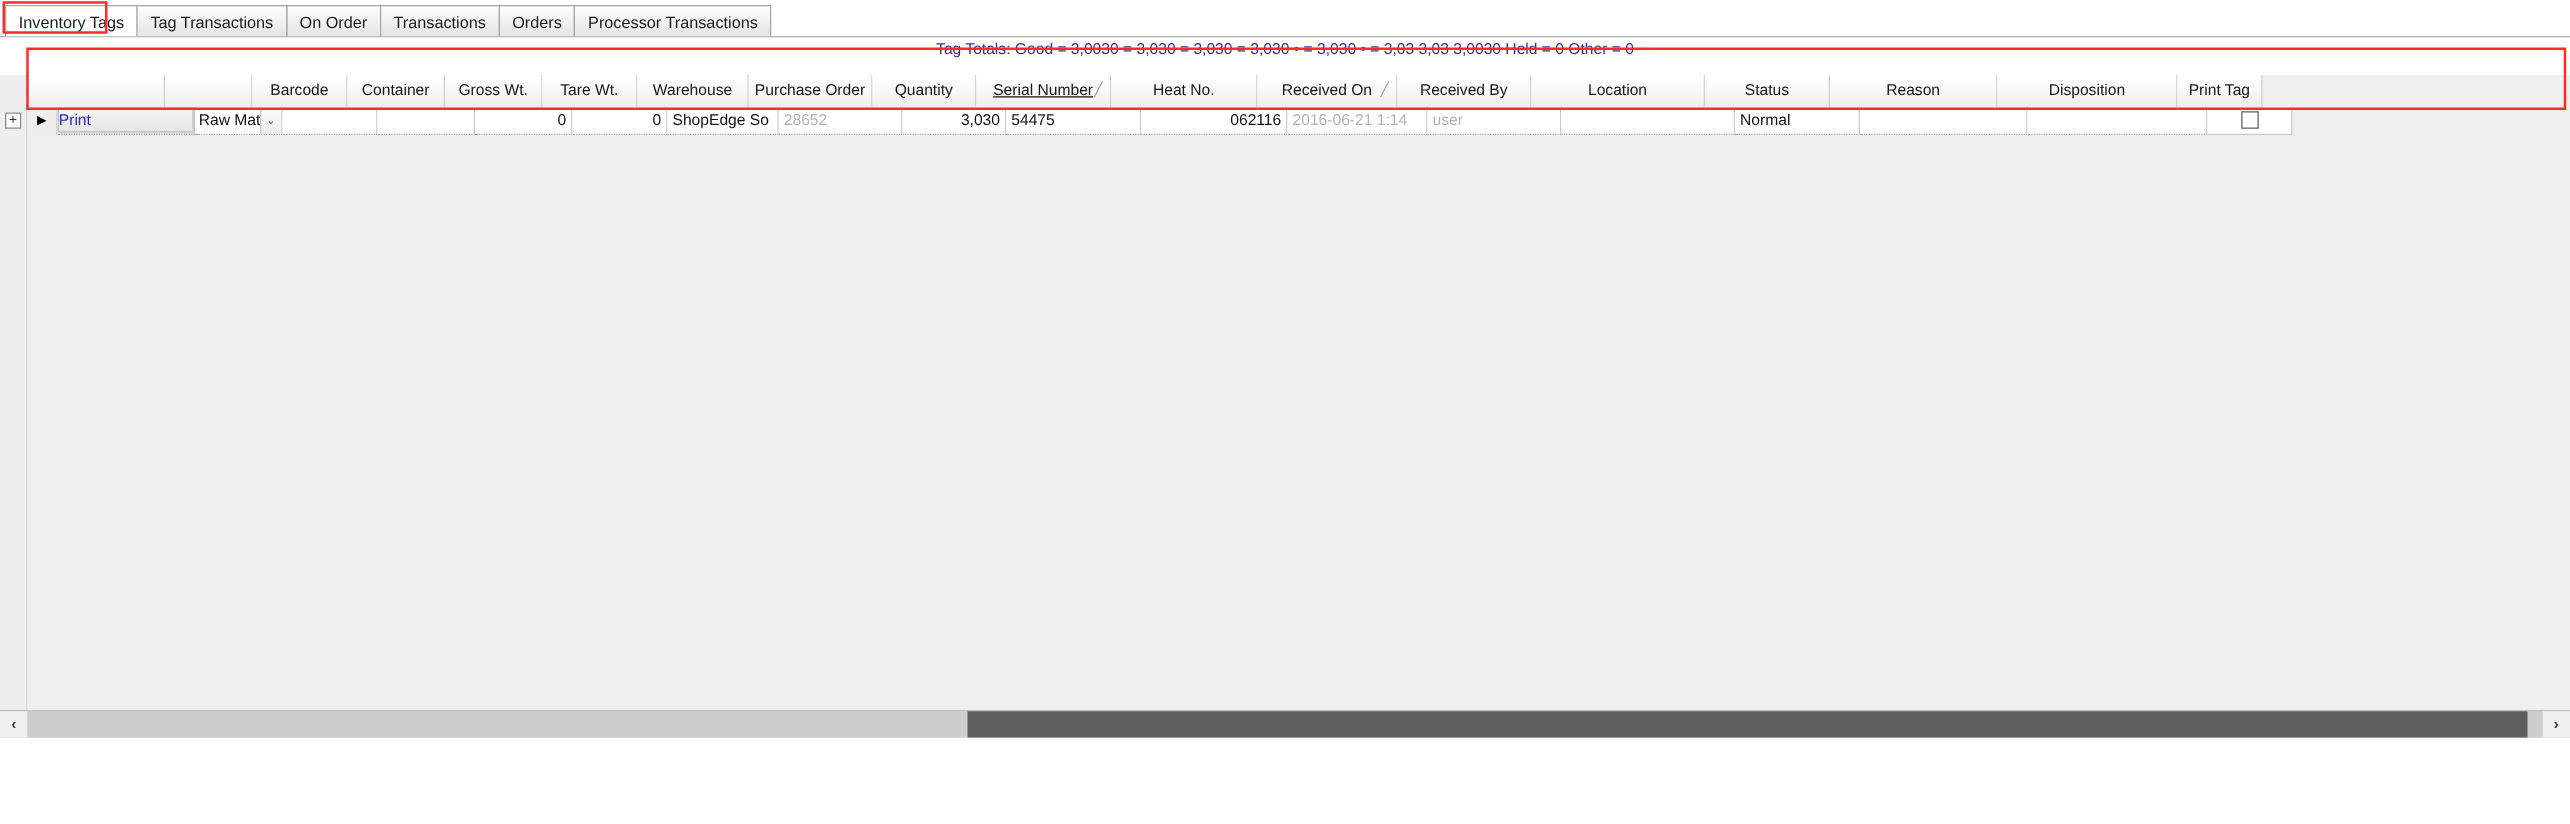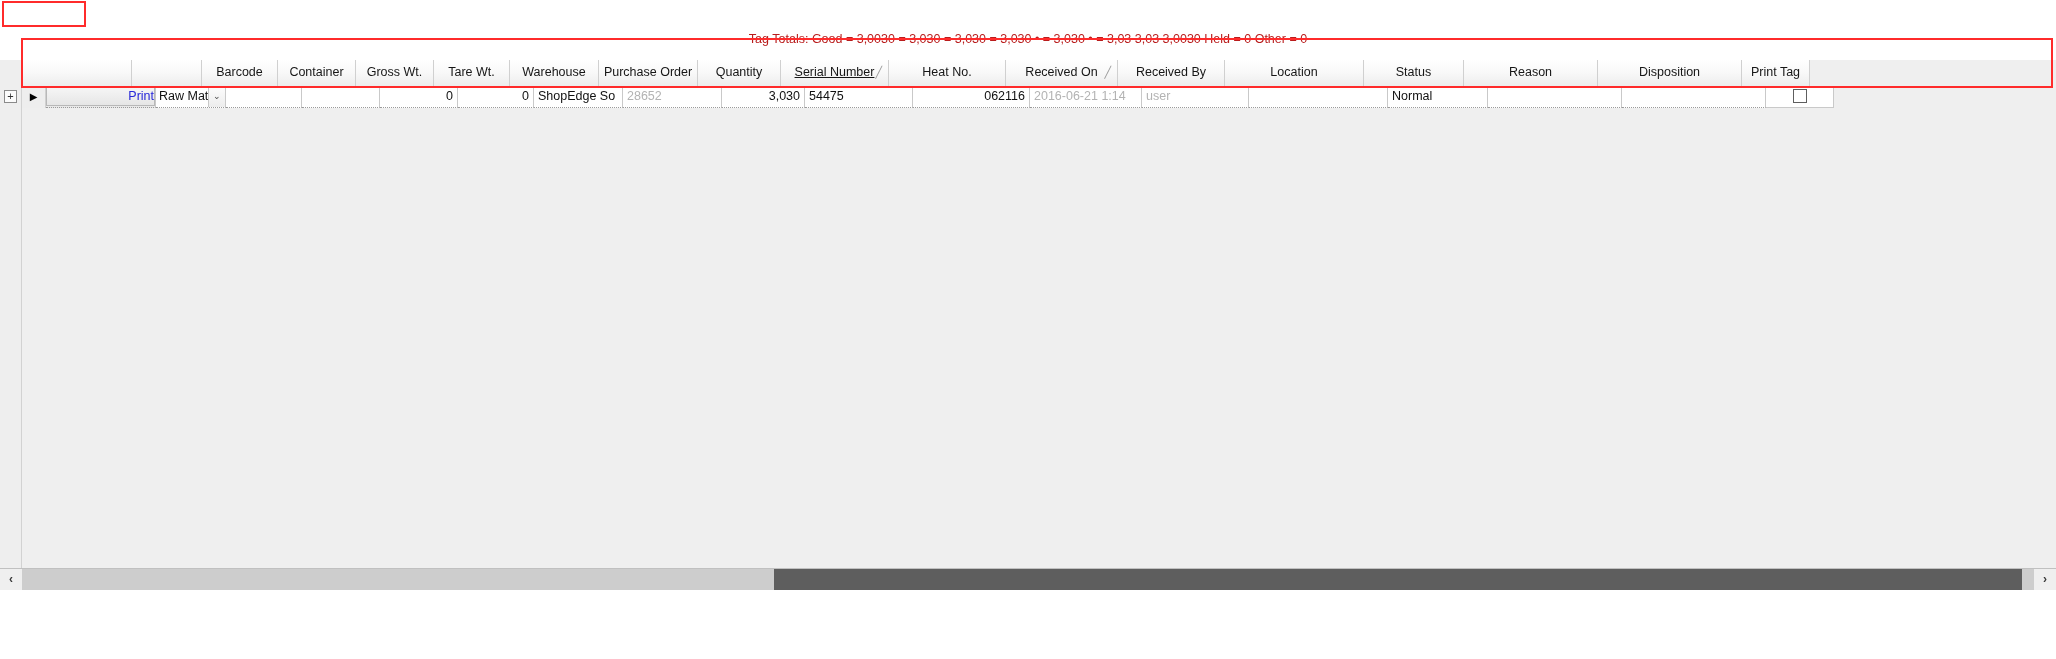--- a/index.html
+++ b/index.html
@@ -56,21 +56,21 @@
   
   .totals-bar {
     position: absolute;
     left: 0; top: 30px;
     width: 2056px;
     height: 18px;
     background: #ffffff;
     text-align: center;
     font-size: 12.5px;
     line-height: 18px;
-    color: #b91c1c;
+    color: #4c1d95;
     white-space: nowrap;
     overflow: hidden;
   }
   .totals-bar .lbl { font-weight: normal; }
 
   
   .grid {
     position: absolute;
     left: 0; top: 60px;
     width: 2056px;
@@ -179,21 +179,20 @@
     display: block;
     height: 20px;
     line-height: 19px;
     background: linear-gradient(to bottom, #f6f6f6, #e6e6e6);
     border: 1px solid #b8b8b8;
     box-sizing: border-box;
     color: #2626d9;
     font-size: 12.5px;
     padding-left: 0;
     cursor: pointer;
-    text-align: right;
   }
   .combo {
     display: flex;
     height: 22px;
     align-items: stretch;
   }
   .combo .val {
     flex: 1 1 auto;
     line-height: 21px;
     padding-left: 3px;
@@ -303,20 +302,28 @@
     z-index: 40;
   }
   #annot-tab  { left: 2px;  top: 1px;  width: 84px;  height: 26px; }
   #annot-grid { left: 21px; top: 38px; width: 2032px; height: 50px; }
 </style>
 </head>
 <body>
 
 <div id="app">
 
+  <div class="tabstrip" id="tabstrip">
+      <div class="tab selected">Inventory Tags</div>
+      <div class="tab">Tag Transactions</div>
+      <div class="tab">On Order</div>
+      <div class="tab">Transactions</div>
+      <div class="tab">Orders</div>
+      <div class="tab">Processor Transactions</div>
+    </div>
 
   <div class="totals-bar">
     <span class="lbl">Tag Totals:</span>
     <span>Good = 3,0030 = 3,030 = 3,030 = 3,030 • = 3,030 • = 3,03 3,03 3,0030 Held = 0 Other = 0</span>
   </div>
 
   <div class="grid">
     <div class="grid-indent"></div>
     <div class="grid-body-blank"></div>
 

